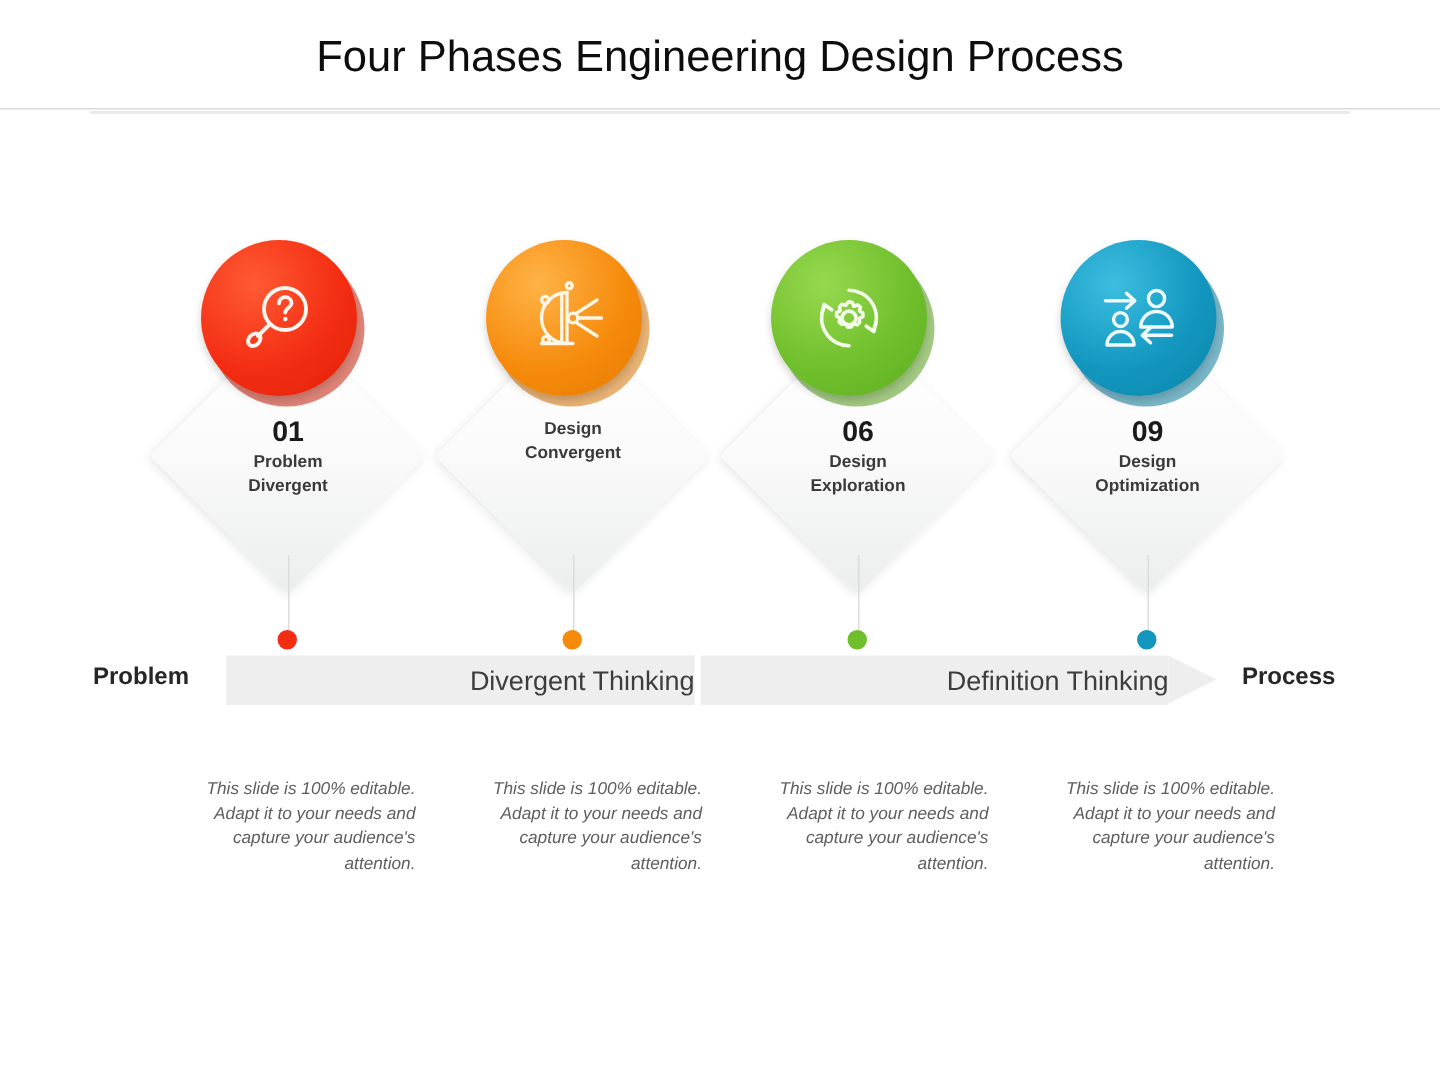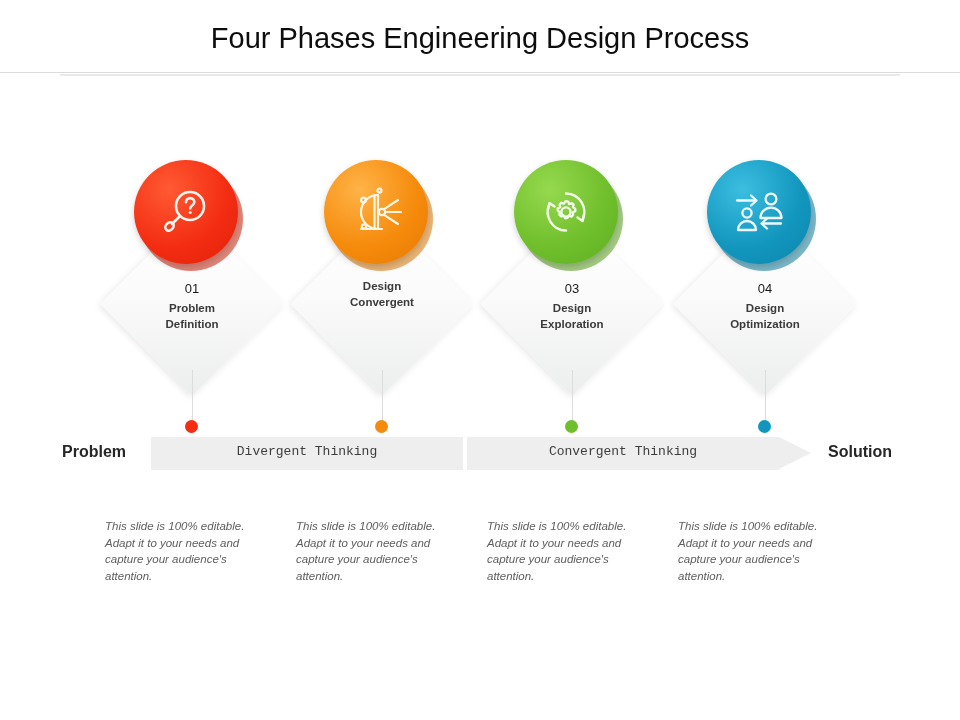--- a/index.html
+++ b/index.html
@@ -121,22 +121,22 @@
   
   .diamond-text {
     position: absolute;
     left: 6px;
     top: 118px;
     width: 180px;
     text-align: center;
     z-index: 5;
   }
   .phase-num {
-    font-size: 13px;
-    font-weight: normal;
+    font-size: 19px;
+    font-weight: bold;
     color: #1a1a1a;
     line-height: 22px;
     font-family: "Liberation Sans", sans-serif;
   }
   .phase-label {
     font-size: 11.5px;
     font-weight: bold;
     color: #3a3a3a;
     line-height: 13.5px;
     margin-top: 2px;
@@ -165,42 +165,42 @@
     top: 0;
     width: 0; height: 0;
     border-top: 16.5px solid transparent;
     border-bottom: 16.5px solid transparent;
     border-left: 32px solid #eeeeee;
   }
   .band-seg-label {
     position: absolute;
     top: 7px;
     width: 100%;
-    text-align: center;
-    font-size: 13px;
+    text-align: right;
+    font-size: 18px;
     color: #3d3d3d;
-    font-family: Liberation Mono, monospace;
+    font-family: Liberation Sans, sans-serif;
   }
   #label-problem, #label-solution {
     position: absolute;
     top: 6px;
     font-size: 16px;
     font-weight: bold;
     color: #262626;
     font-family: "Liberation Sans", sans-serif;
   }
   #label-problem  { left: 62px;  }
   #label-solution { left: 828px; }
 
   
   .desc {
     position: absolute;
     top: 518px;
     width: 172px;
-    text-align: left;
+    text-align: right;
     font-size: 11.5px;
     line-height: 16.5px;
     font-style: italic;
     color: #5e5e5e;
     font-family: "Liberation Sans", sans-serif;
   }
   .desc-1 { left: 105px; }
   .desc-2 { left: 296px; }
   .desc-3 { left: 487px; }
   .desc-4 { left: 678px; }
@@ -228,21 +228,21 @@
           <path d="M27 17.2c0-2.3 1.9-4.1 4.2-4.1s4.1 1.8 4.1 4.1c0 2.8-4.1 3.2-4.1 6.2"></path>
           <circle cx="31.2" cy="27.6" r="1.5" fill="#FFF4EE" stroke="none"></circle>
         </svg>
       </span>
     </div>
   </div>
 
   <div class="diamond-text">
     <div class="phase-num">01</div>
     <div class="phase-label">Problem</div>
-    <div class="phase-label">Definition</div>
+    <div class="phase-label">Divergent</div>
   </div>
 
   <div class="connector-line"></div>
   <div class="connector-dot" style="background:#F32C12"></div>
 </div>
 
 <div class="phase phase-2">
   <div class="diamond"></div>
 
   <div class="circle-wrap">
@@ -288,21 +288,21 @@
           <polyline points="38.5,32.5 43.6,36 45,29.8"></polyline>
           <polyline points="15.5,21.5 10.4,18 9,24.2"></polyline>
           <path d="M27 16.2l2.3.5.9 2.5 2.5-.9 1.9 1.4-.6 2.6 2.2 1.4.1 2.4-2.5 1.1.3 2.6-1.6 1.8-2.5-.8-1.5 2.1-2.4.3-1.2-2.4-2.6.4-1.9-1.5.6-2.5-2.2-1.4-.1-2.4 2.4-1.2-.4-2.6 1.6-1.8 2.5.8 1.5-2.1z"></path>
           <circle cx="27" cy="27" r="4.6"></circle>
         </svg>
       </span>
     </div>
   </div>
 
   <div class="diamond-text">
-    <div class="phase-num">03</div>
+    <div class="phase-num">06</div>
     <div class="phase-label">Design</div>
     <div class="phase-label">Exploration</div>
   </div>
 
   <div class="connector-line"></div>
   <div class="connector-dot" style="background:#6FBE2B"></div>
 </div>
 
 <div class="phase phase-4">
   <div class="diamond"></div>
@@ -319,41 +319,41 @@
           <line x1="6" y1="12.5" x2="25" y2="12.5"></line>
           <polyline points="20,7.5 25.5,12.5 20,17.5"></polyline>
           <line x1="50" y1="35.5" x2="31" y2="35.5"></line>
           <polyline points="36,30.5 30.5,35.5 36,40.5"></polyline>
         </svg>
       </span>
     </div>
   </div>
 
   <div class="diamond-text">
-    <div class="phase-num">04</div>
+    <div class="phase-num">09</div>
     <div class="phase-label">Design</div>
     <div class="phase-label">Optimization</div>
   </div>
 
   <div class="connector-line"></div>
   <div class="connector-dot" style="background:#1296BE"></div>
 </div>
 
 <div id="arrow-band">
   <div id="label-problem">Problem</div>
 
   <div class="band-seg" id="band-seg-left">
     <div class="band-seg-label">Divergent Thinking</div>
   </div>
 
   <div class="band-seg" id="band-seg-right">
-    <div class="band-seg-label">Convergent Thinking</div>
+    <div class="band-seg-label">Definition Thinking</div>
   </div>
 
   <div id="band-arrow-head"></div>
 
-  <div id="label-solution">Solution</div>
+  <div id="label-solution">Process</div>
 </div>
 
 <div class="desc desc-1">This slide is 100% editable. Adapt it to your needs and capture your audience's attention.</div>
 <div class="desc desc-2">This slide is 100% editable. Adapt it to your needs and capture your audience's attention.</div>
 <div class="desc desc-3">This slide is 100% editable. Adapt it to your needs and capture your audience's attention.</div>
 <div class="desc desc-4">This slide is 100% editable. Adapt it to your needs and capture your audience's attention.</div>
 
 </body></html>

